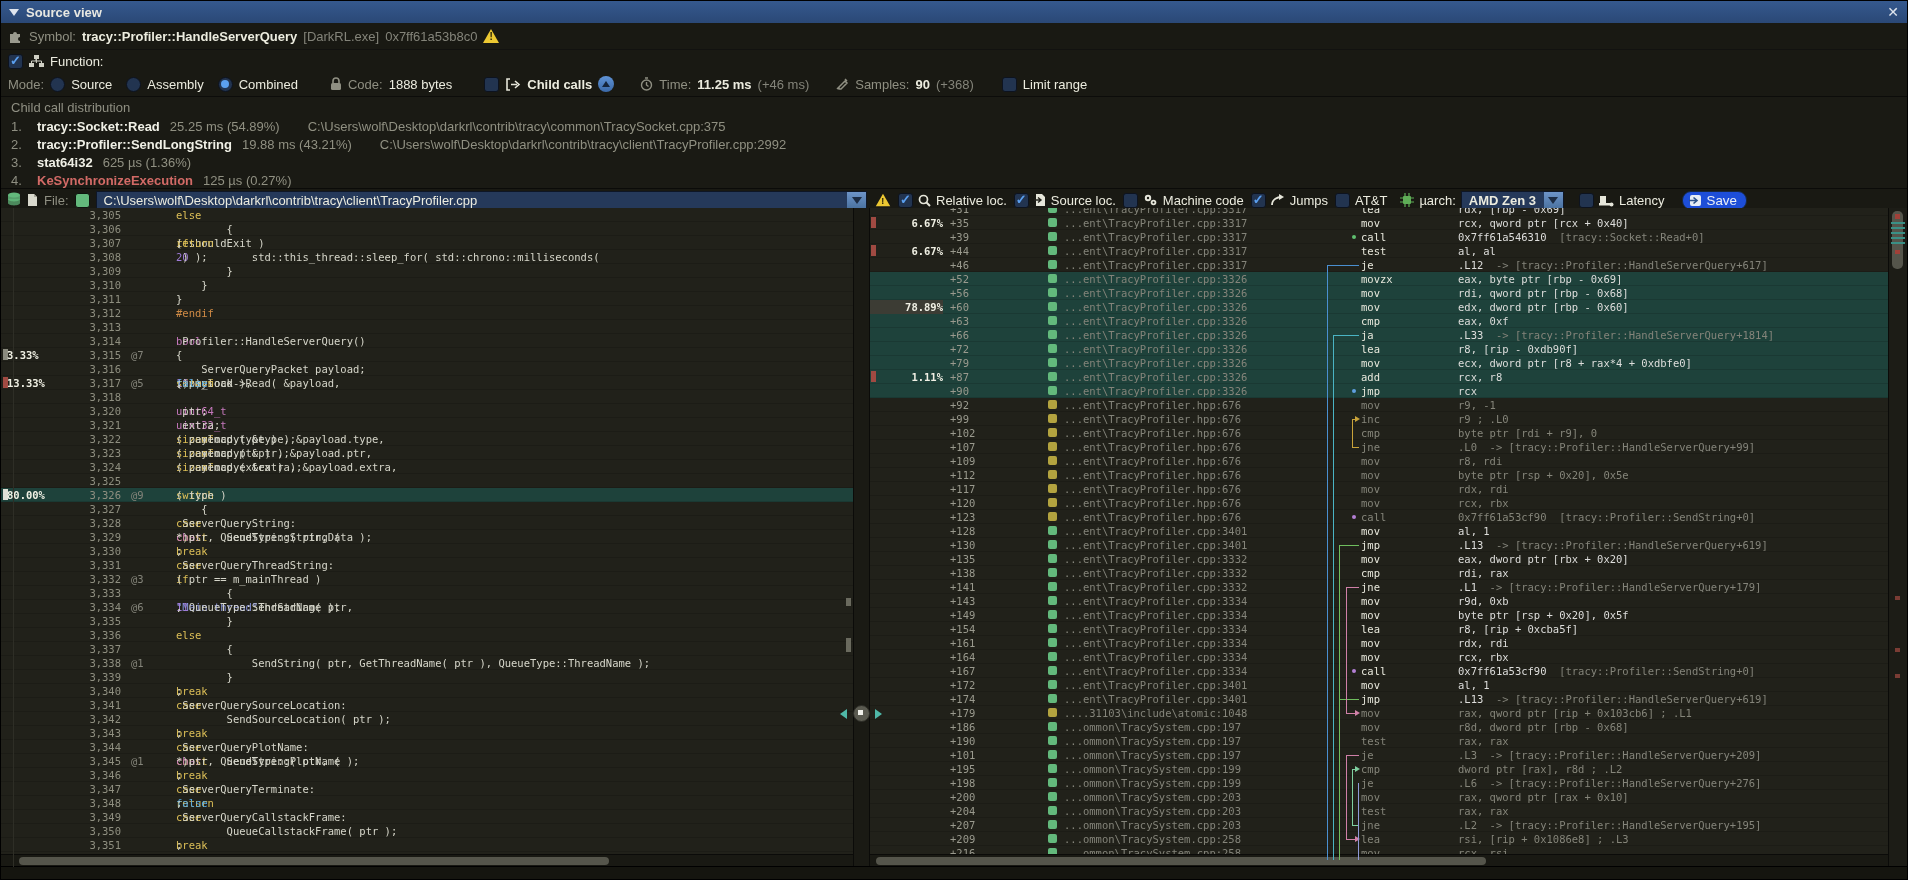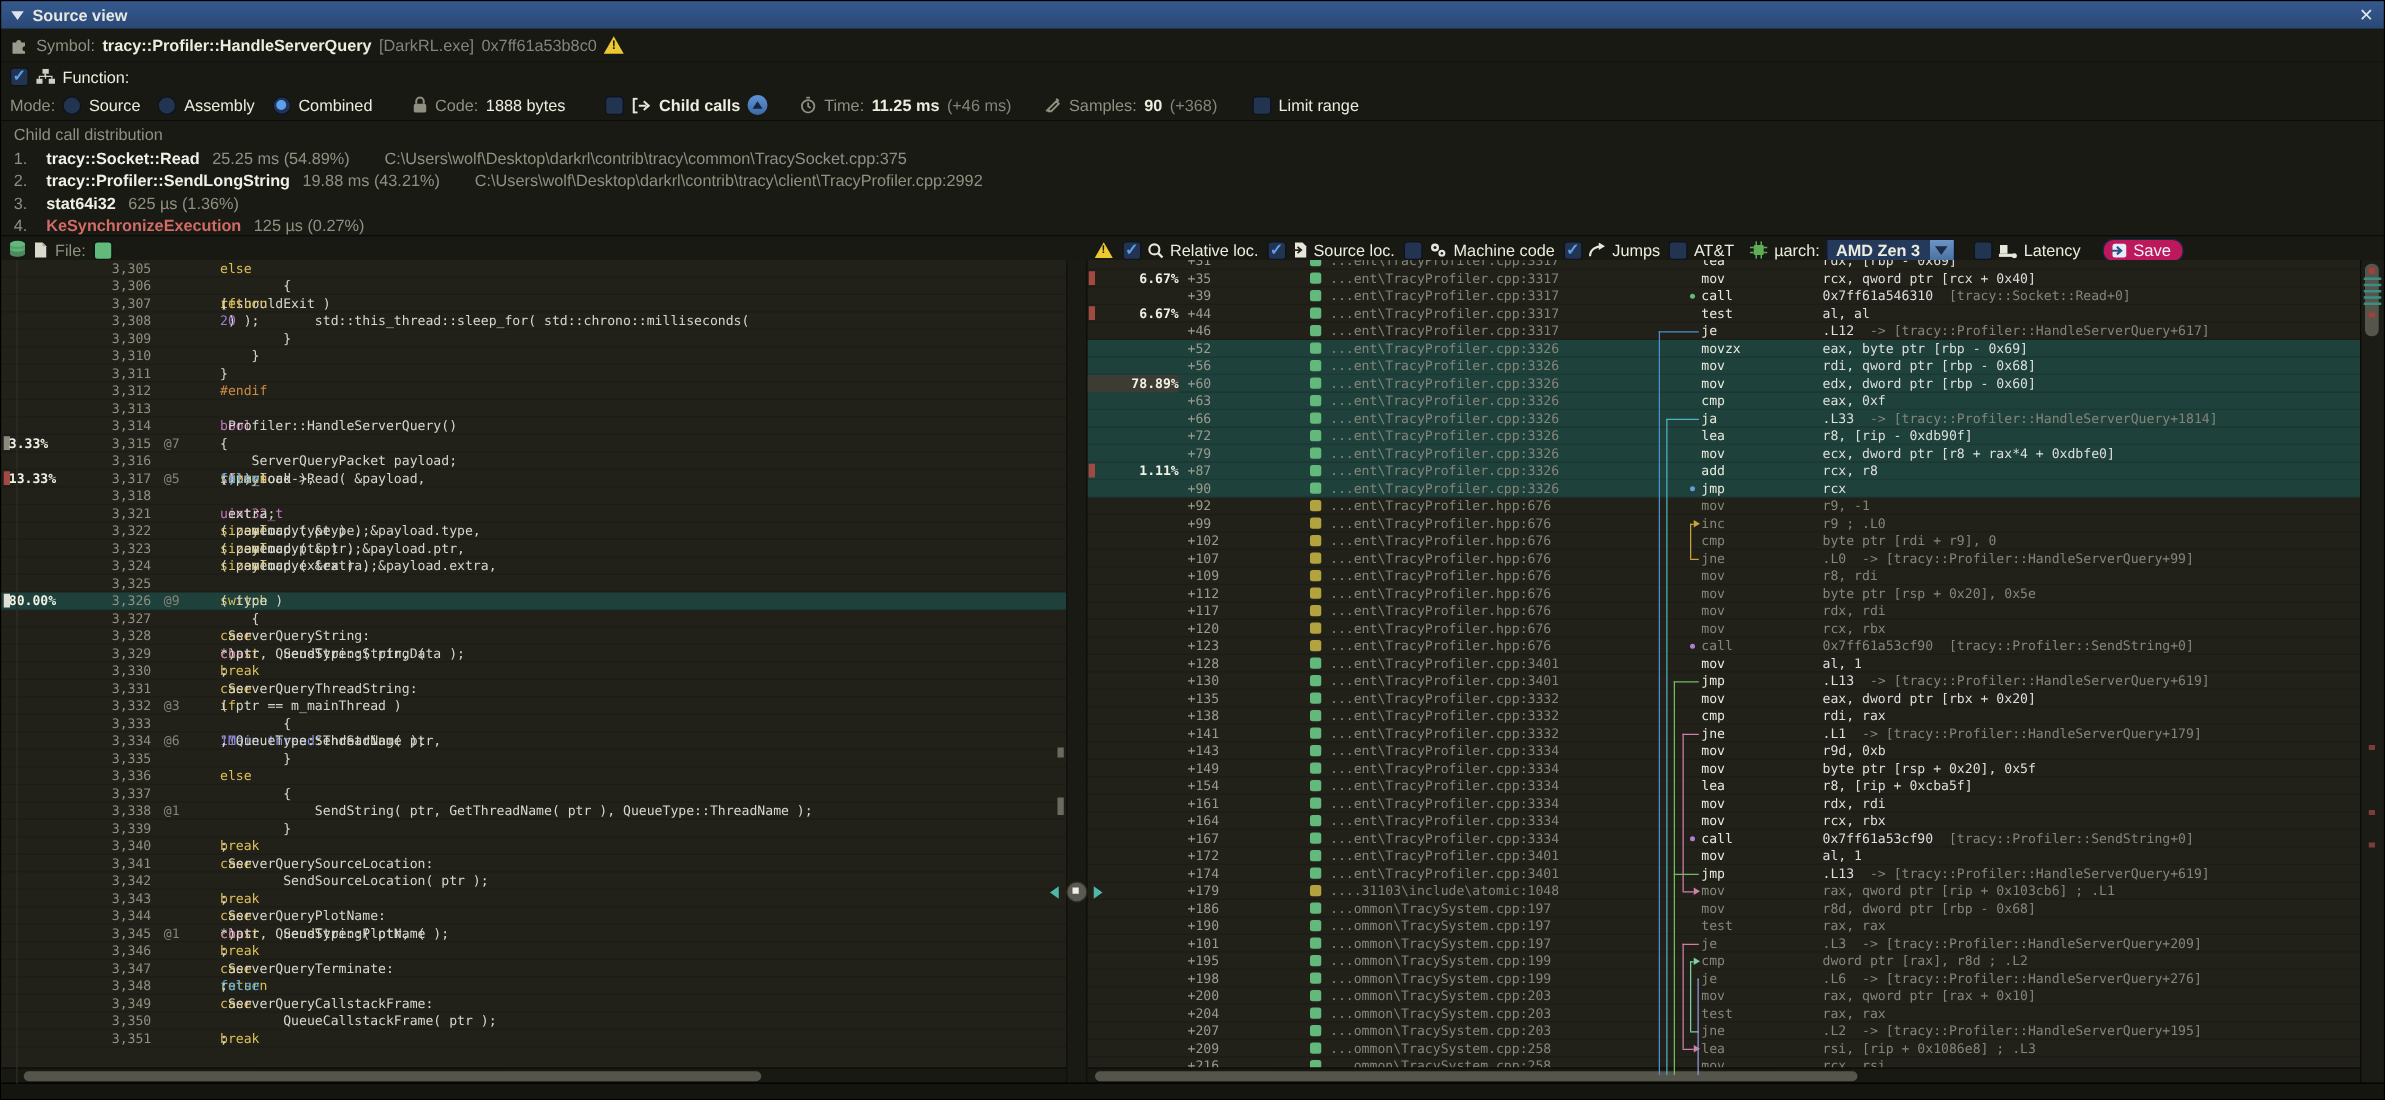--- a/index.html
+++ b/index.html
@@ -56,21 +56,21 @@
 
   
   .filebar{height:24px;background:#191913;border-top:1px solid #0b0b09;border-bottom:1px solid #0b0b09;
            display:flex;align-items:center;box-sizing:border-box;}
   .fb-left{width:866px;display:flex;align-items:center;gap:6px;padding-left:6px;box-sizing:border-box;flex:0 0 auto;}
   .fb-right{flex:1;display:flex;align-items:center;gap:7px;padding-left:8px;white-space:nowrap;overflow:hidden;}
   .swatch{width:13px;height:13px;border-radius:3px;background:#63b97c;border:1px solid #0d130e;}
   .file-combo{flex:1;height:19px;}
   .opt{display:flex;align-items:center;gap:5px;}
   .uarch-combo{height:19px;padding:0 0 0 7px;font-weight:bold;}
-  .save-btn{background:#be185d;border:1px solid #16273f;border-radius:9px;height:19px;display:flex;align-items:center;
+  .save-btn{background:#1d4ed8;border:1px solid #16273f;border-radius:9px;height:19px;display:flex;align-items:center;
             gap:5px;padding:0 9px 0 6px;color:#ecf0f5;}
 
   
   .main{position:absolute;top:207px;left:0;right:0;bottom:12px;display:flex;}
   .panel{position:relative;background:#21211a;overflow:hidden;}
   .src-panel{width:852px;flex:0 0 auto;border-right:1px solid #0b0b09;}
   .asm-panel{flex:1;border-left:1px solid #0b0b09;}
   .splitter{width:15px;flex:0 0 auto;background:#1a1a14;position:relative;}
   .grip{position:absolute;left:-8px;top:497px;width:30px;height:17px;display:flex;align-items:center;z-index:5;}
   .grip .knob{width:15px;height:15px;border-radius:50%;background:#5a5a50;border:1px solid #2c2c26;margin:0 auto;position:relative;}
@@ -245,20 +245,26 @@
           </svg>
       </span>
       <span class="icon">
         <svg width="11" height="14" viewBox="0 0 11 14">
             <path d="M1 1h6l3 3v9H1z" fill="#d9d9cd"></path>
             <path d="M7 1v3h3" fill="#a9a99d"></path>
           </svg>
       </span>
       <span class="lbl">File:</span>
       <span class="swatch"></span>
+      <div class="combo file-combo">
+        <span>C:\Users\wolf\Desktop\darkrl\contrib\tracy\client\TracyProfiler.cpp</span>
+        <span class="arr">
+            <i></i>
+          </span>
+      </div>
     </div>
     <div class="fb-right">
       <span class="warn" style="transform:scale(0.9)"></span>
       <span class="opt">
         <span class="cb on"></span>
         <span class="icon">
           <svg width="13" height="13" viewBox="0 0 13 13">
               <circle cx="5.5" cy="5.5" r="4" stroke="#e6e6da" stroke-width="1.7" fill="none"></circle>
               <path d="M8.5 8.5l3.5 3.5" stroke="#e6e6da" stroke-width="1.9"></path>
             </svg>
@@ -354,20 +360,21 @@
           <div class="srow"><span class="snum">3,309</span><span class="scode"><span class="seg-p">        }</span></span></div>
           <div class="srow"><span class="snum">3,310</span><span class="scode"><span class="seg-p">    }</span></span></div>
           <div class="srow"><span class="snum">3,311</span><span class="scode"><span class="seg-p">}</span></span></div>
           <div class="srow"><span class="snum">3,312</span><span class="scode"><span class="seg-pp">#endif</span></span></div>
           <div class="srow"><span class="snum">3,313</span><span class="scode"></span></div>
           <div class="srow"><span class="snum">3,314</span><span class="scode"><span class="seg-t">bool</span><span class="seg-p"> Profiler::HandleServerQuery()</span></span></div>
           <div class="srow"><span class="sbar" style="background: rgb(138, 138, 126);"></span><span class="spct">3.33%</span><span class="snum">3,315</span><span class="stag">@7</span><span class="scode"><span class="seg-p">{</span></span></div>
           <div class="srow"><span class="snum">3,316</span><span class="scode"><span class="seg-p">    ServerQueryPacket payload;</span></span></div>
           <div class="srow"><span class="sbar" style="background: rgb(160, 74, 66);"></span><span class="spct">13.33%</span><span class="snum">3,317</span><span class="stag">@5</span><span class="scode"><span class="seg-p">    </span><span class="seg-k">if</span><span class="seg-p">( !m_sock-&gt;Read( &amp;payload, </span><span class="seg-k">sizeof</span><span class="seg-p">( payload ), </span><span class="seg-n">10</span><span class="seg-p"> ) ) </span><span class="seg-k">return</span><span class="seg-p"> </span><span class="seg-b">false</span><span class="seg-p">;</span></span></div>
           <div class="srow"><span class="snum">3,318</span><span class="scode"></span></div>
+          <div class="srow"><span class="snum">3,320</span><span class="scode"><span class="seg-p">    </span><span class="seg-t">uint64_t</span><span class="seg-p"> ptr;</span></span></div>
           <div class="srow"><span class="snum">3,321</span><span class="scode"><span class="seg-p">    </span><span class="seg-t">uint32_t</span><span class="seg-p"> extra;</span></span></div>
           <div class="srow"><span class="snum">3,322</span><span class="scode"><span class="seg-p">    memcpy( &amp;type, &amp;payload.type, </span><span class="seg-k">sizeof</span><span class="seg-p">( payload.type ) );</span></span></div>
           <div class="srow"><span class="snum">3,323</span><span class="scode"><span class="seg-p">    memcpy( &amp;ptr, &amp;payload.ptr, </span><span class="seg-k">sizeof</span><span class="seg-p">( payload.ptr ) );</span></span></div>
           <div class="srow"><span class="snum">3,324</span><span class="scode"><span class="seg-p">    memcpy( &amp;extra, &amp;payload.extra, </span><span class="seg-k">sizeof</span><span class="seg-p">( payload.extra ) );</span></span></div>
           <div class="srow"><span class="snum">3,325</span><span class="scode"></span></div>
           <div class="srow hl"><span class="sbar" style="background: rgb(224, 224, 214);"></span><span class="spct">80.00%</span><span class="snum">3,326</span><span class="stag">@9</span><span class="scode"><span class="seg-p">    </span><span class="seg-k">switch</span><span class="seg-p">( type )</span></span></div>
           <div class="srow"><span class="snum">3,327</span><span class="scode"><span class="seg-p">    {</span></span></div>
           <div class="srow"><span class="snum">3,328</span><span class="scode"><span class="seg-p">    </span><span class="seg-k">case</span><span class="seg-p"> ServerQueryString:</span></span></div>
           <div class="srow"><span class="snum">3,329</span><span class="scode"><span class="seg-p">        SendString( ptr, (</span><span class="seg-k">const</span><span class="seg-p"> </span><span class="seg-t">char</span><span class="seg-p">*)ptr, QueueType::StringData );</span></span></div>
           <div class="srow"><span class="snum">3,330</span><span class="scode"><span class="seg-p">        </span><span class="seg-k">break</span><span class="seg-p">;</span></span></div>

